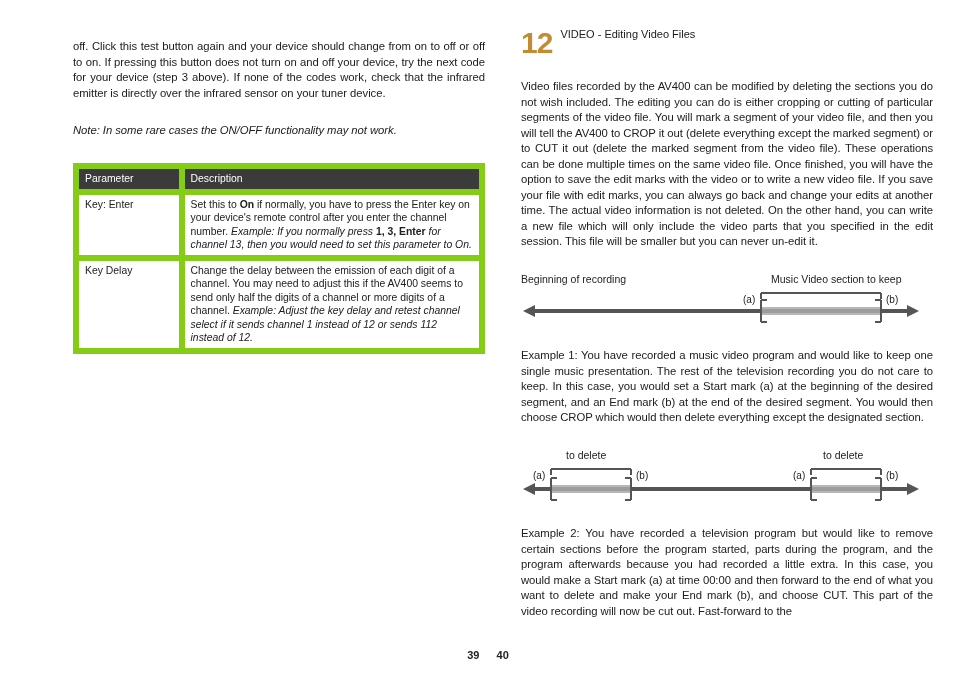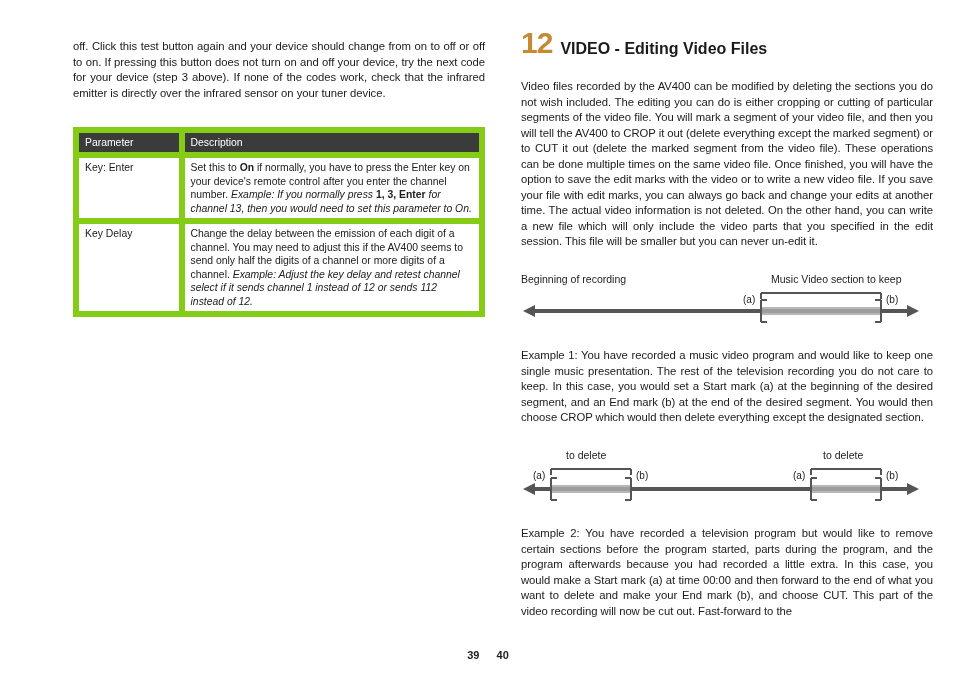--- a/index.html
+++ b/index.html
@@ -51,35 +51,35 @@
   table.params thead th {
     background: #3b3b3b;
     color: #ffffff;
     font-weight: normal;
   }
   table.params td.param-name { width: 26%; }
   .desc-example { font-style: italic; }
   .bold { font-weight: bold; font-style: normal; }
   .section-header {
     display: flex;
-    align-items: flex-end;
+    align-items: flex-start;
     margin-bottom: 10px;
   }
   .section-number {
     font-family: "Trebuchet MS", Arial, sans-serif;
     font-size: 30px;
     font-weight: bold;
     color: #c58b32;
     line-height: 30px;
     margin-right: 8px;
     letter-spacing: -1px;
   }
   .section-title {
-    font-size: 16px;
-    font-weight: bold;
+    font-size: 11px;
+    font-weight: normal;
     color: #1a1a1a;
   }
   .page-numbers {
     position: absolute;
     left: 11px; right: 0; bottom: 14px;
     width: 954px;
     text-align: center;
     font-size: 11px;
     font-weight: bold;
     color: #222;
@@ -99,20 +99,21 @@
   svg .keep   { fill: #aaaaaa; fill-opacity: 0.85; }
 </style>
 </head>
 <body>
 
 <div class="spread">
 
   <div class="page left">
     <p class="body-text">off. Click this test button again and your device should change from on to off or off to on. If pressing this button does not turn on and off your device, try the next code for your device (step 3 above). If none of the codes work, check that the infrared emitter is directly over the infrared sensor on your tuner device.</p>
 
+    <p class="body-text italic">Note: In some rare cases the ON/OFF functionality may not work.</p>
 
     <table class="params">
       <thead>
         <tr>
           <th>Parameter</th>
           <th>Description</th>
         </tr>
       </thead>
       <tbody>
 

